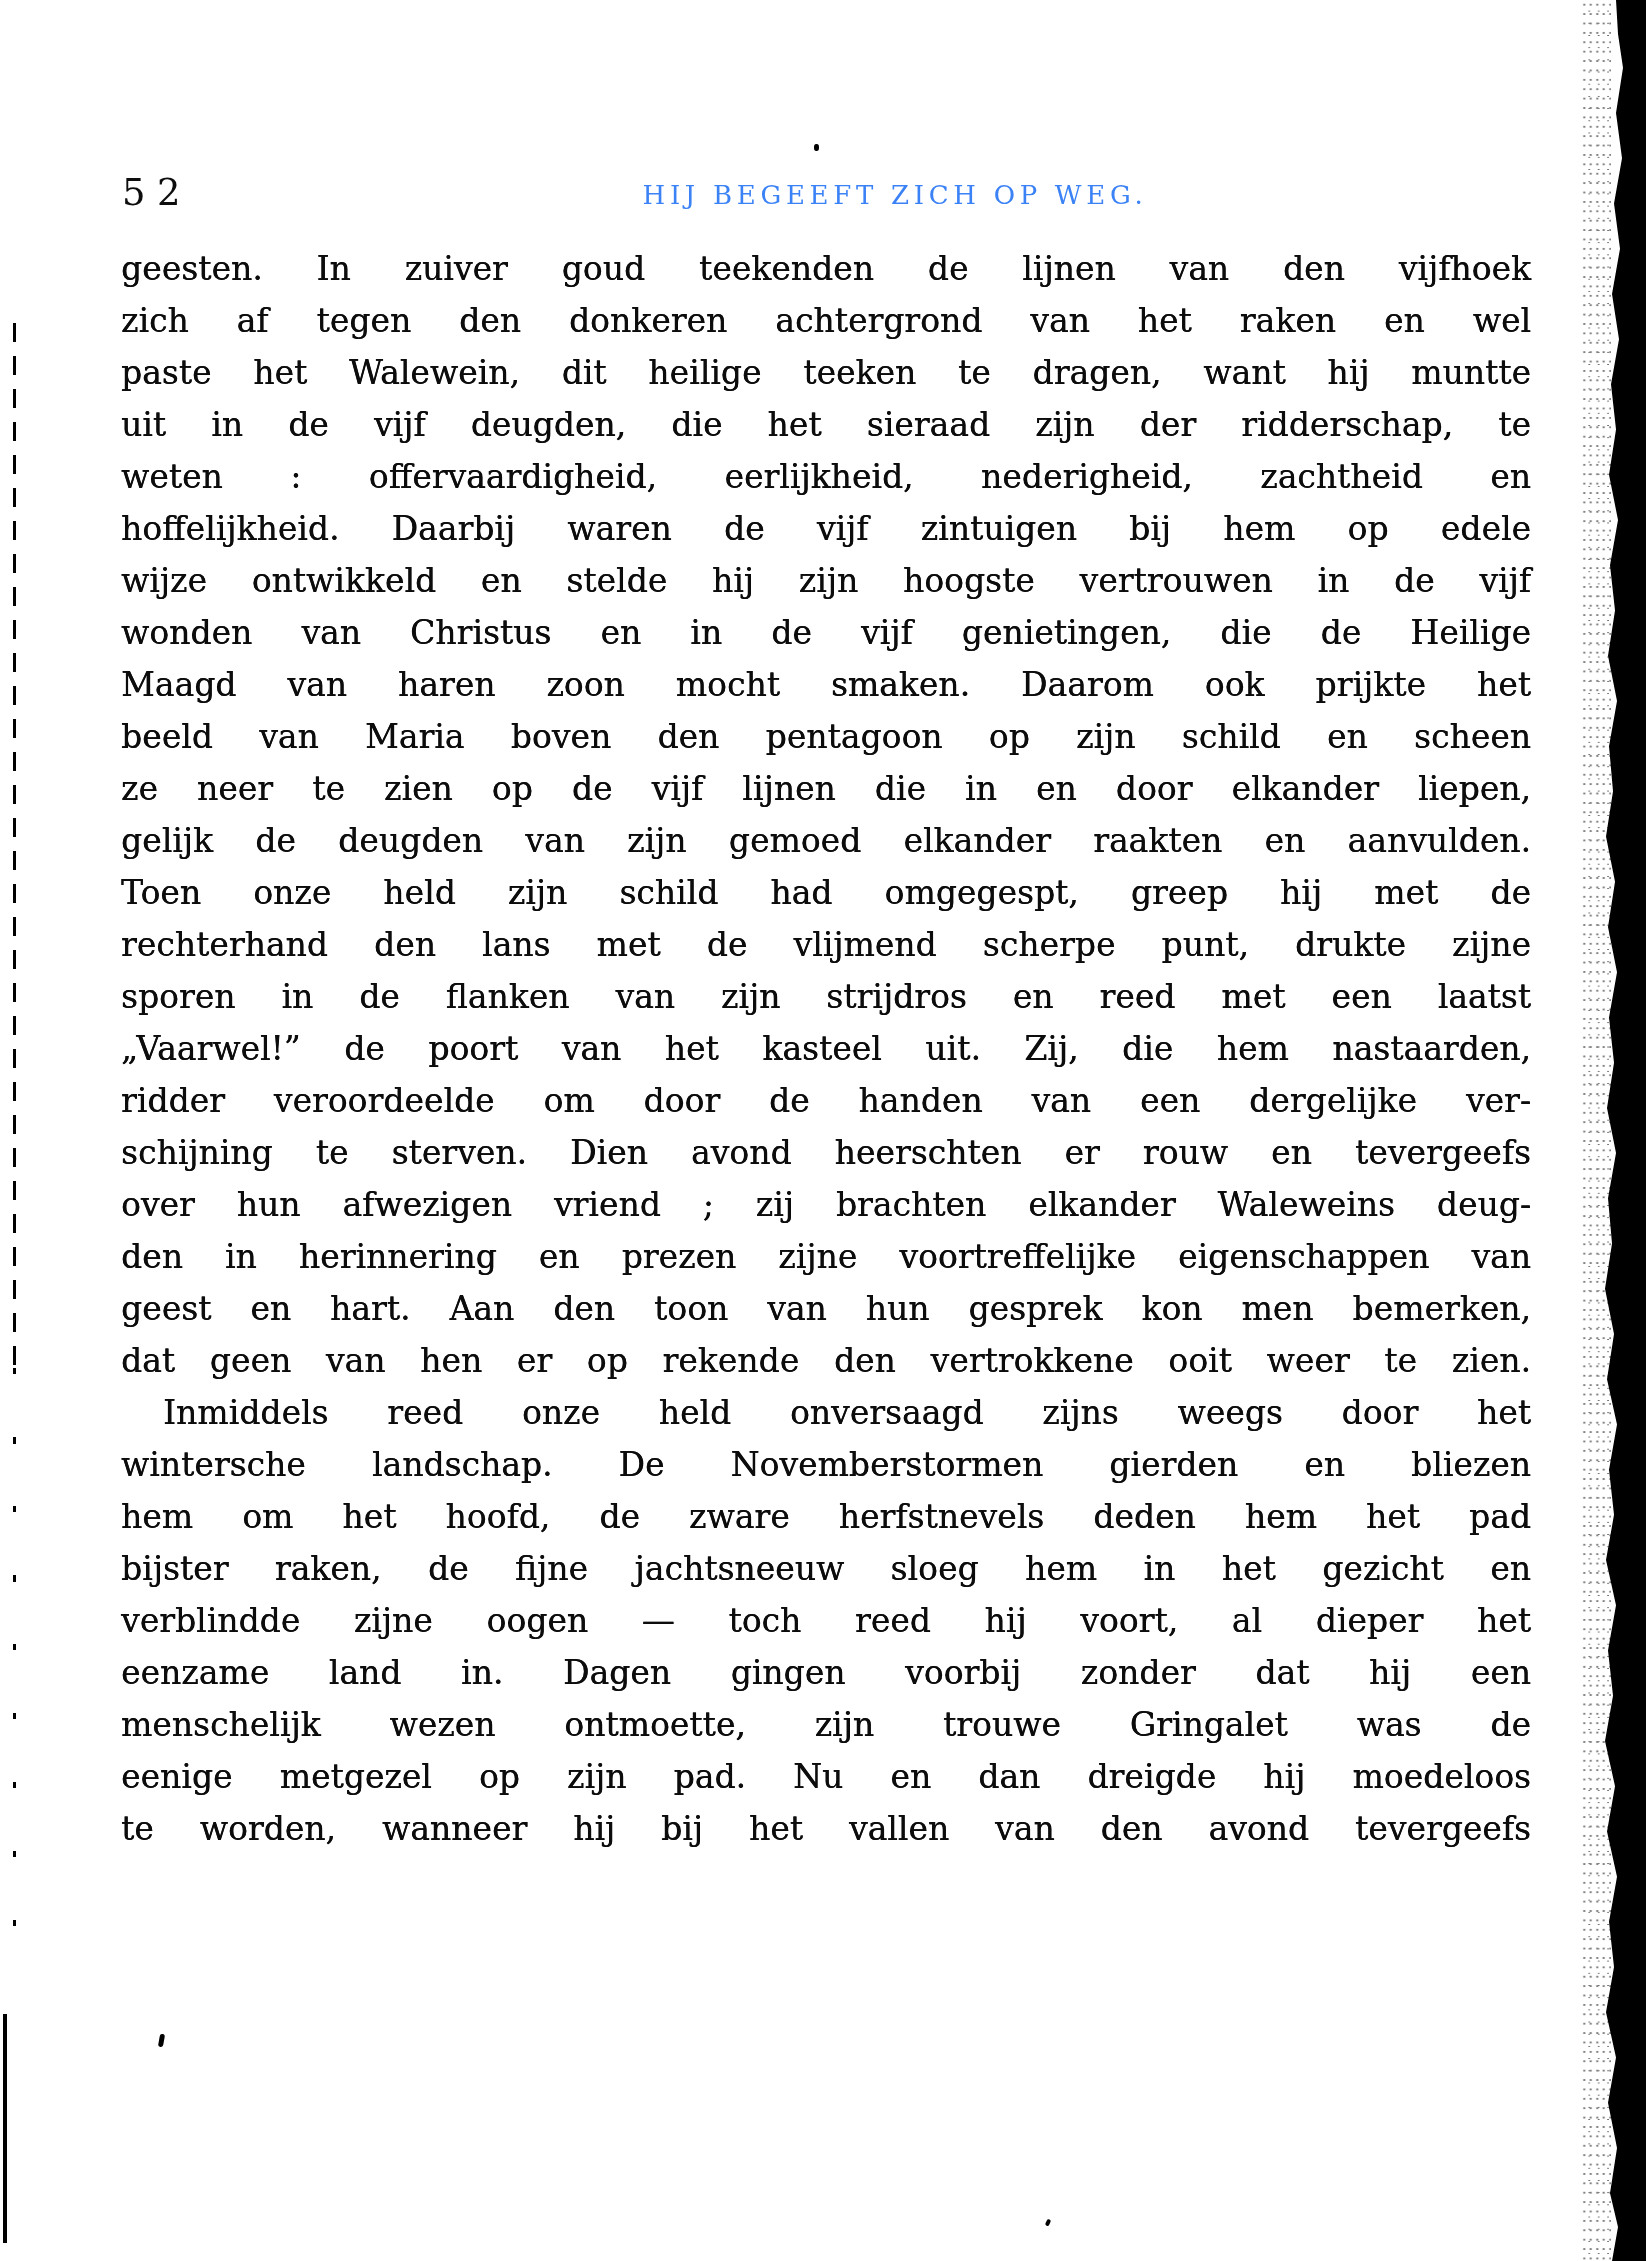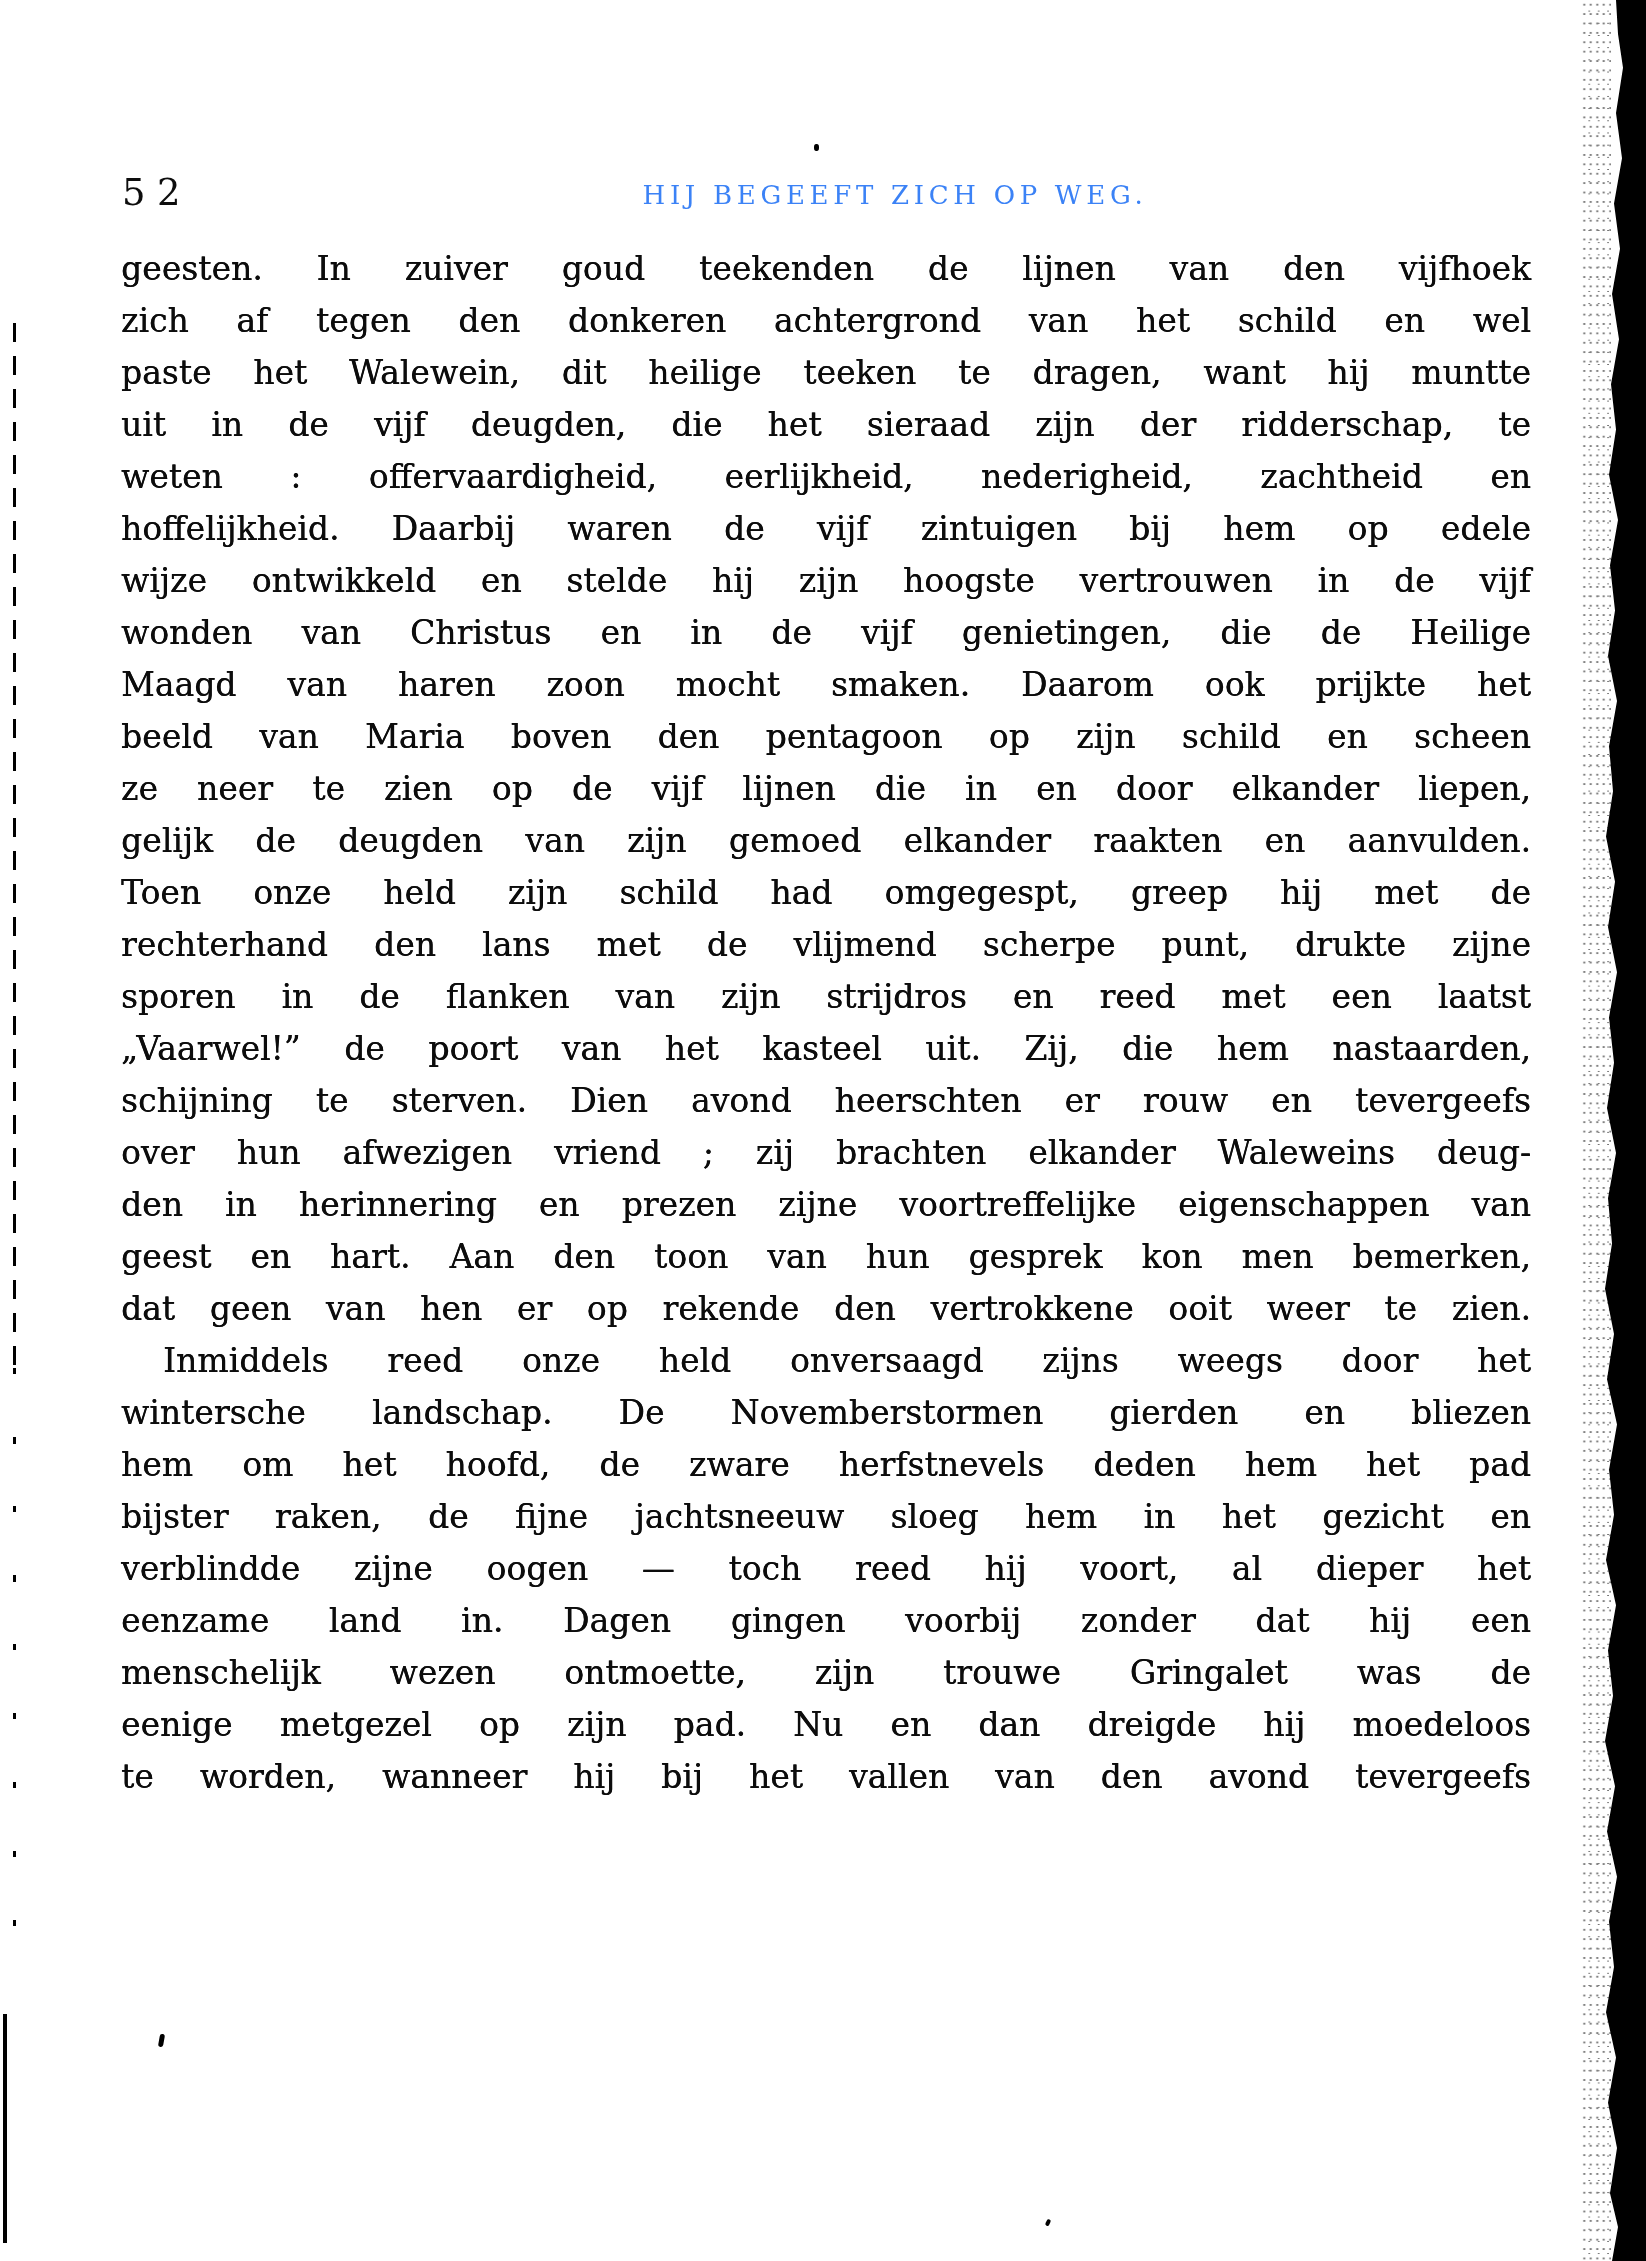--- a/index.html
+++ b/index.html
@@ -153,35 +153,36 @@
 <div class="page">
 
   <span class="page-number">52</span>
 
   <span class="running-title">HIJ BEGEEFT ZICH OP WEG.</span>
 
   <span class="header-dot"></span>
 
   <div class="text-block">
       <div class="line">geesten. In zuiver goud teekenden de lijnen van den vijfhoek</div>
-      <div class="line">zich af tegen den donkeren achtergrond van het schild en wel</div>
+      <div class="line">zich af tegen den donkeren achtergrond van het raken en wel</div>
       <div class="line">paste het Walewein, dit heilige teeken te dragen, want hij muntte</div>
       <div class="line">uit in de vijf deugden, die het sieraad zijn der ridderschap, te</div>
       <div class="line">weten : offervaardigheid, eerlijkheid, nederigheid, zachtheid en</div>
       <div class="line">hoffelijkheid. Daarbij waren de vijf zintuigen bij hem op edele</div>
       <div class="line">wijze ontwikkeld en stelde hij zijn hoogste vertrouwen in de vijf</div>
       <div class="line">wonden van Christus en in de vijf genietingen, die de Heilige</div>
       <div class="line">Maagd van haren zoon mocht smaken. Daarom ook prijkte het</div>
       <div class="line">beeld van Maria boven den pentagoon op zijn schild en scheen</div>
       <div class="line">ze neer te zien op de vijf lijnen die in en door elkander liepen,</div>
       <div class="line">gelijk de deugden van zijn gemoed elkander raakten en aanvulden.</div>
       <div class="line">Toen onze held zijn schild had omgegespt, greep hij met de</div>
       <div class="line">rechterhand den lans met de vlijmend scherpe punt, drukte zijne</div>
       <div class="line">sporen in de flanken van zijn strijdros en reed met een laatst</div>
       <div class="line">„Vaarwel!” de poort van het kasteel uit. Zij, die hem nastaarden,</div>
+      <div class="line">ridder veroordeelde om door de handen van een dergelijke ver-</div>
       <div class="line">schijning te sterven. Dien avond heerschten er rouw en tevergeefs</div>
       <div class="line">over hun afwezigen vriend ; zij brachten elkander Waleweins deug-</div>
       <div class="line">den in herinnering en prezen zijne voortreffelijke eigenschappen van</div>
       <div class="line">geest en hart. Aan den toon van hun gesprek kon men bemerken,</div>
       <div class="line">dat geen van hen er op rekende den vertrokkene ooit weer te zien.</div>
       <div class="line indent">Inmiddels reed onze held onversaagd zijns weegs door het</div>
       <div class="line">wintersche landschap. De Novemberstormen gierden en bliezen</div>
       <div class="line">hem om het hoofd, de zware herfstnevels deden hem het pad</div>
       <div class="line">bijster raken, de fijne jachtsneeuw sloeg hem in het gezicht en</div>
       <div class="line">verblindde zijne oogen — toch reed hij voort, al dieper het</div>

